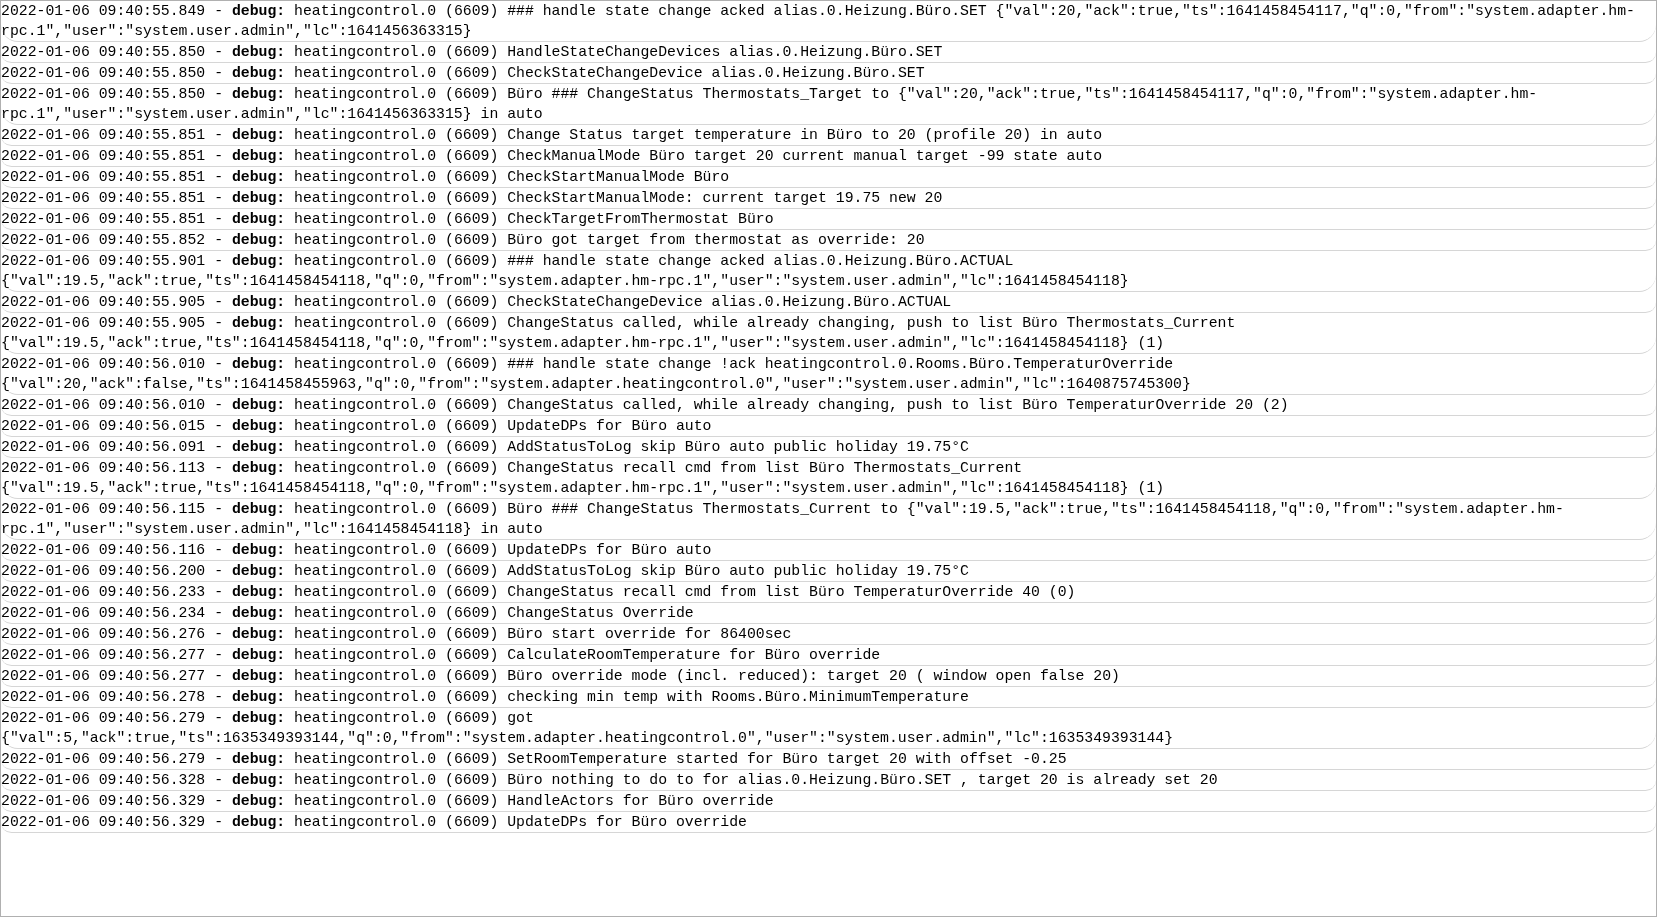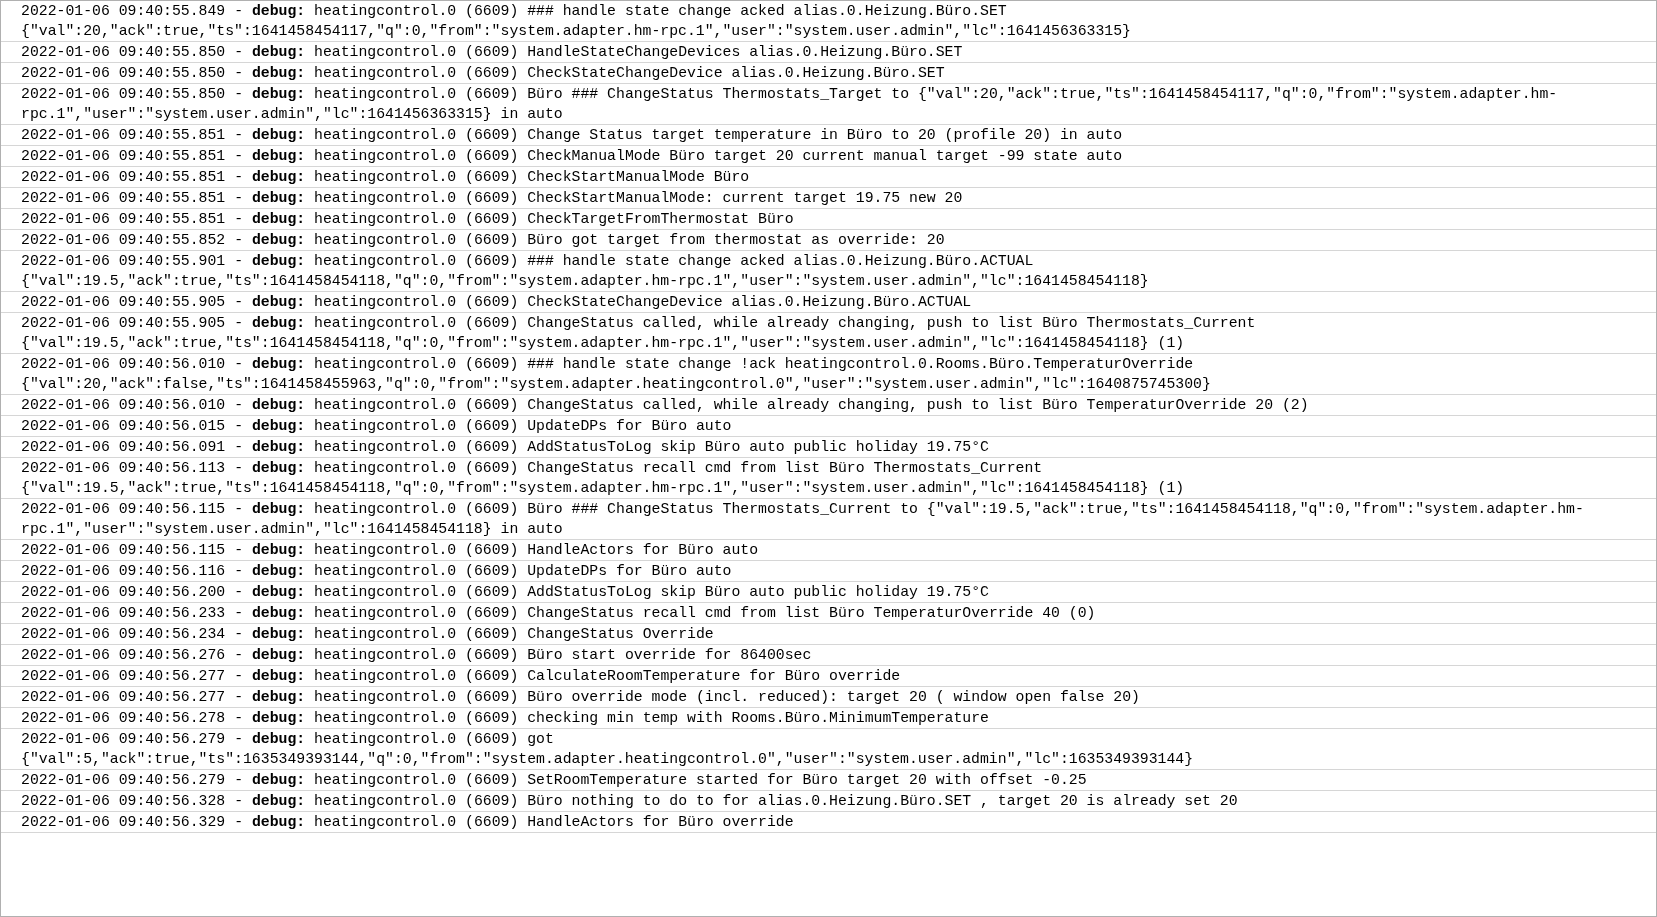--- a/index.html
+++ b/index.html
@@ -10,24 +10,25 @@
     background: #ffffff;
     border: 1px solid #b0b0b0;
     overflow: hidden;
     font-family: "Liberation Mono", "DejaVu Sans Mono", monospace;
     font-size: 14.8px;
     line-height: 20px;
     color: #000000;
   }
   .log-row {
     border-bottom: 1px solid #d6d6d6;
-    padding: 0 20px;
+    padding: 0 0;
     overflow-wrap: break-word;
     word-wrap: break-word;
     white-space: normal;
+    border-radius: 17px;
   }
   .log-level { font-weight: bold; }
   .log-timestamp, .log-separator, .log-source, .log-message { font-weight: normal; }
 </style>
 </head>
 <body>
 
 <div class="log-container">
 
     <div class="log-row"><span class="log-timestamp">2022-01-06 09:40:55.849</span> <span class="log-separator">-</span> <span class="log-level">debug:</span> <span class="log-source">heatingcontrol.0 (6609)</span> <span class="log-message">### handle state change acked alias.0.Heizung.Büro.SET {"val":20,"ack":true,"ts":1641458454117,"q":0,"from":"system.adapter.hm-rpc.1","user":"system.user.admin","lc":1641456363315}</span></div>
@@ -63,21 +64,20 @@
 
     <div class="log-row"><span class="log-timestamp">2022-01-06 09:40:56.015</span> <span class="log-separator">-</span> <span class="log-level">debug:</span> <span class="log-source">heatingcontrol.0 (6609)</span> <span class="log-message">UpdateDPs for Büro auto</span></div>
 
     <div class="log-row"><span class="log-timestamp">2022-01-06 09:40:56.091</span> <span class="log-separator">-</span> <span class="log-level">debug:</span> <span class="log-source">heatingcontrol.0 (6609)</span> <span class="log-message">AddStatusToLog skip Büro auto public holiday 19.75°C</span></div>
 
     <div class="log-row"><span class="log-timestamp">2022-01-06 09:40:56.113</span> <span class="log-separator">-</span> <span class="log-level">debug:</span> <span class="log-source">heatingcontrol.0 (6609)</span> <span class="log-message">ChangeStatus recall cmd from list Büro Thermostats_Current {"val":19.5,"ack":true,"ts":1641458454118,"q":0,"from":"system.adapter.hm-rpc.1","user":"system.user.admin","lc":1641458454118} (1)</span></div>
 
     <div class="log-row"><span class="log-timestamp">2022-01-06 09:40:56.115</span> <span class="log-separator">-</span> <span class="log-level">debug:</span> <span class="log-source">heatingcontrol.0 (6609)</span> <span class="log-message">Büro ### ChangeStatus Thermostats_Current to {"val":19.5,"ack":true,"ts":1641458454118,"q":0,"from":"system.adapter.hm-rpc.1","user":"system.user.admin","lc":1641458454118} in auto</span></div>
 
 
-    <div class="log-row"><span class="log-timestamp">2022-01-06 09:40:56.115</span> <span class="log-separator">-</span> <span class="log-level">debug:</span> <span class="log-source">heatingcontrol.0 (6609)</span> <span class="log-message">HandleActors for Büro auto</span></div>
 
     <div class="log-row"><span class="log-timestamp">2022-01-06 09:40:56.116</span> <span class="log-separator">-</span> <span class="log-level">debug:</span> <span class="log-source">heatingcontrol.0 (6609)</span> <span class="log-message">UpdateDPs for Büro auto</span></div>
 
     <div class="log-row"><span class="log-timestamp">2022-01-06 09:40:56.200</span> <span class="log-separator">-</span> <span class="log-level">debug:</span> <span class="log-source">heatingcontrol.0 (6609)</span> <span class="log-message">AddStatusToLog skip Büro auto public holiday 19.75°C</span></div>
 
     <div class="log-row"><span class="log-timestamp">2022-01-06 09:40:56.233</span> <span class="log-separator">-</span> <span class="log-level">debug:</span> <span class="log-source">heatingcontrol.0 (6609)</span> <span class="log-message">ChangeStatus recall cmd from list Büro TemperaturOverride 40 (0)</span></div>
 
 
     <div class="log-row"><span class="log-timestamp">2022-01-06 09:40:56.234</span> <span class="log-separator">-</span> <span class="log-level">debug:</span> <span class="log-source">heatingcontrol.0 (6609)</span> <span class="log-message">ChangeStatus Override</span></div>
 
@@ -90,13 +90,14 @@
     <div class="log-row"><span class="log-timestamp">2022-01-06 09:40:56.278</span> <span class="log-separator">-</span> <span class="log-level">debug:</span> <span class="log-source">heatingcontrol.0 (6609)</span> <span class="log-message">checking min temp with Rooms.Büro.MinimumTemperature</span></div>
 
     <div class="log-row"><span class="log-timestamp">2022-01-06 09:40:56.279</span> <span class="log-separator">-</span> <span class="log-level">debug:</span> <span class="log-source">heatingcontrol.0 (6609)</span> <span class="log-message">got {"val":5,"ack":true,"ts":1635349393144,"q":0,"from":"system.adapter.heatingcontrol.0","user":"system.user.admin","lc":1635349393144}</span></div>
 
     <div class="log-row"><span class="log-timestamp">2022-01-06 09:40:56.279</span> <span class="log-separator">-</span> <span class="log-level">debug:</span> <span class="log-source">heatingcontrol.0 (6609)</span> <span class="log-message">SetRoomTemperature started for Büro target 20 with offset -0.25</span></div>
 
     <div class="log-row"><span class="log-timestamp">2022-01-06 09:40:56.328</span> <span class="log-separator">-</span> <span class="log-level">debug:</span> <span class="log-source">heatingcontrol.0 (6609)</span> <span class="log-message">Büro nothing to do to for alias.0.Heizung.Büro.SET , target 20 is already set 20</span></div>
 
     <div class="log-row"><span class="log-timestamp">2022-01-06 09:40:56.329</span> <span class="log-separator">-</span> <span class="log-level">debug:</span> <span class="log-source">heatingcontrol.0 (6609)</span> <span class="log-message">HandleActors for Büro override</span></div>
 
+    <div class="log-row"><span class="log-timestamp">2022-01-06 09:40:56.329</span> <span class="log-separator">-</span> <span class="log-level">debug:</span> <span class="log-source">heatingcontrol.0 (6609)</span> <span class="log-message">UpdateDPs for Büro override</span></div>
   </div>
 
 </body></html>

